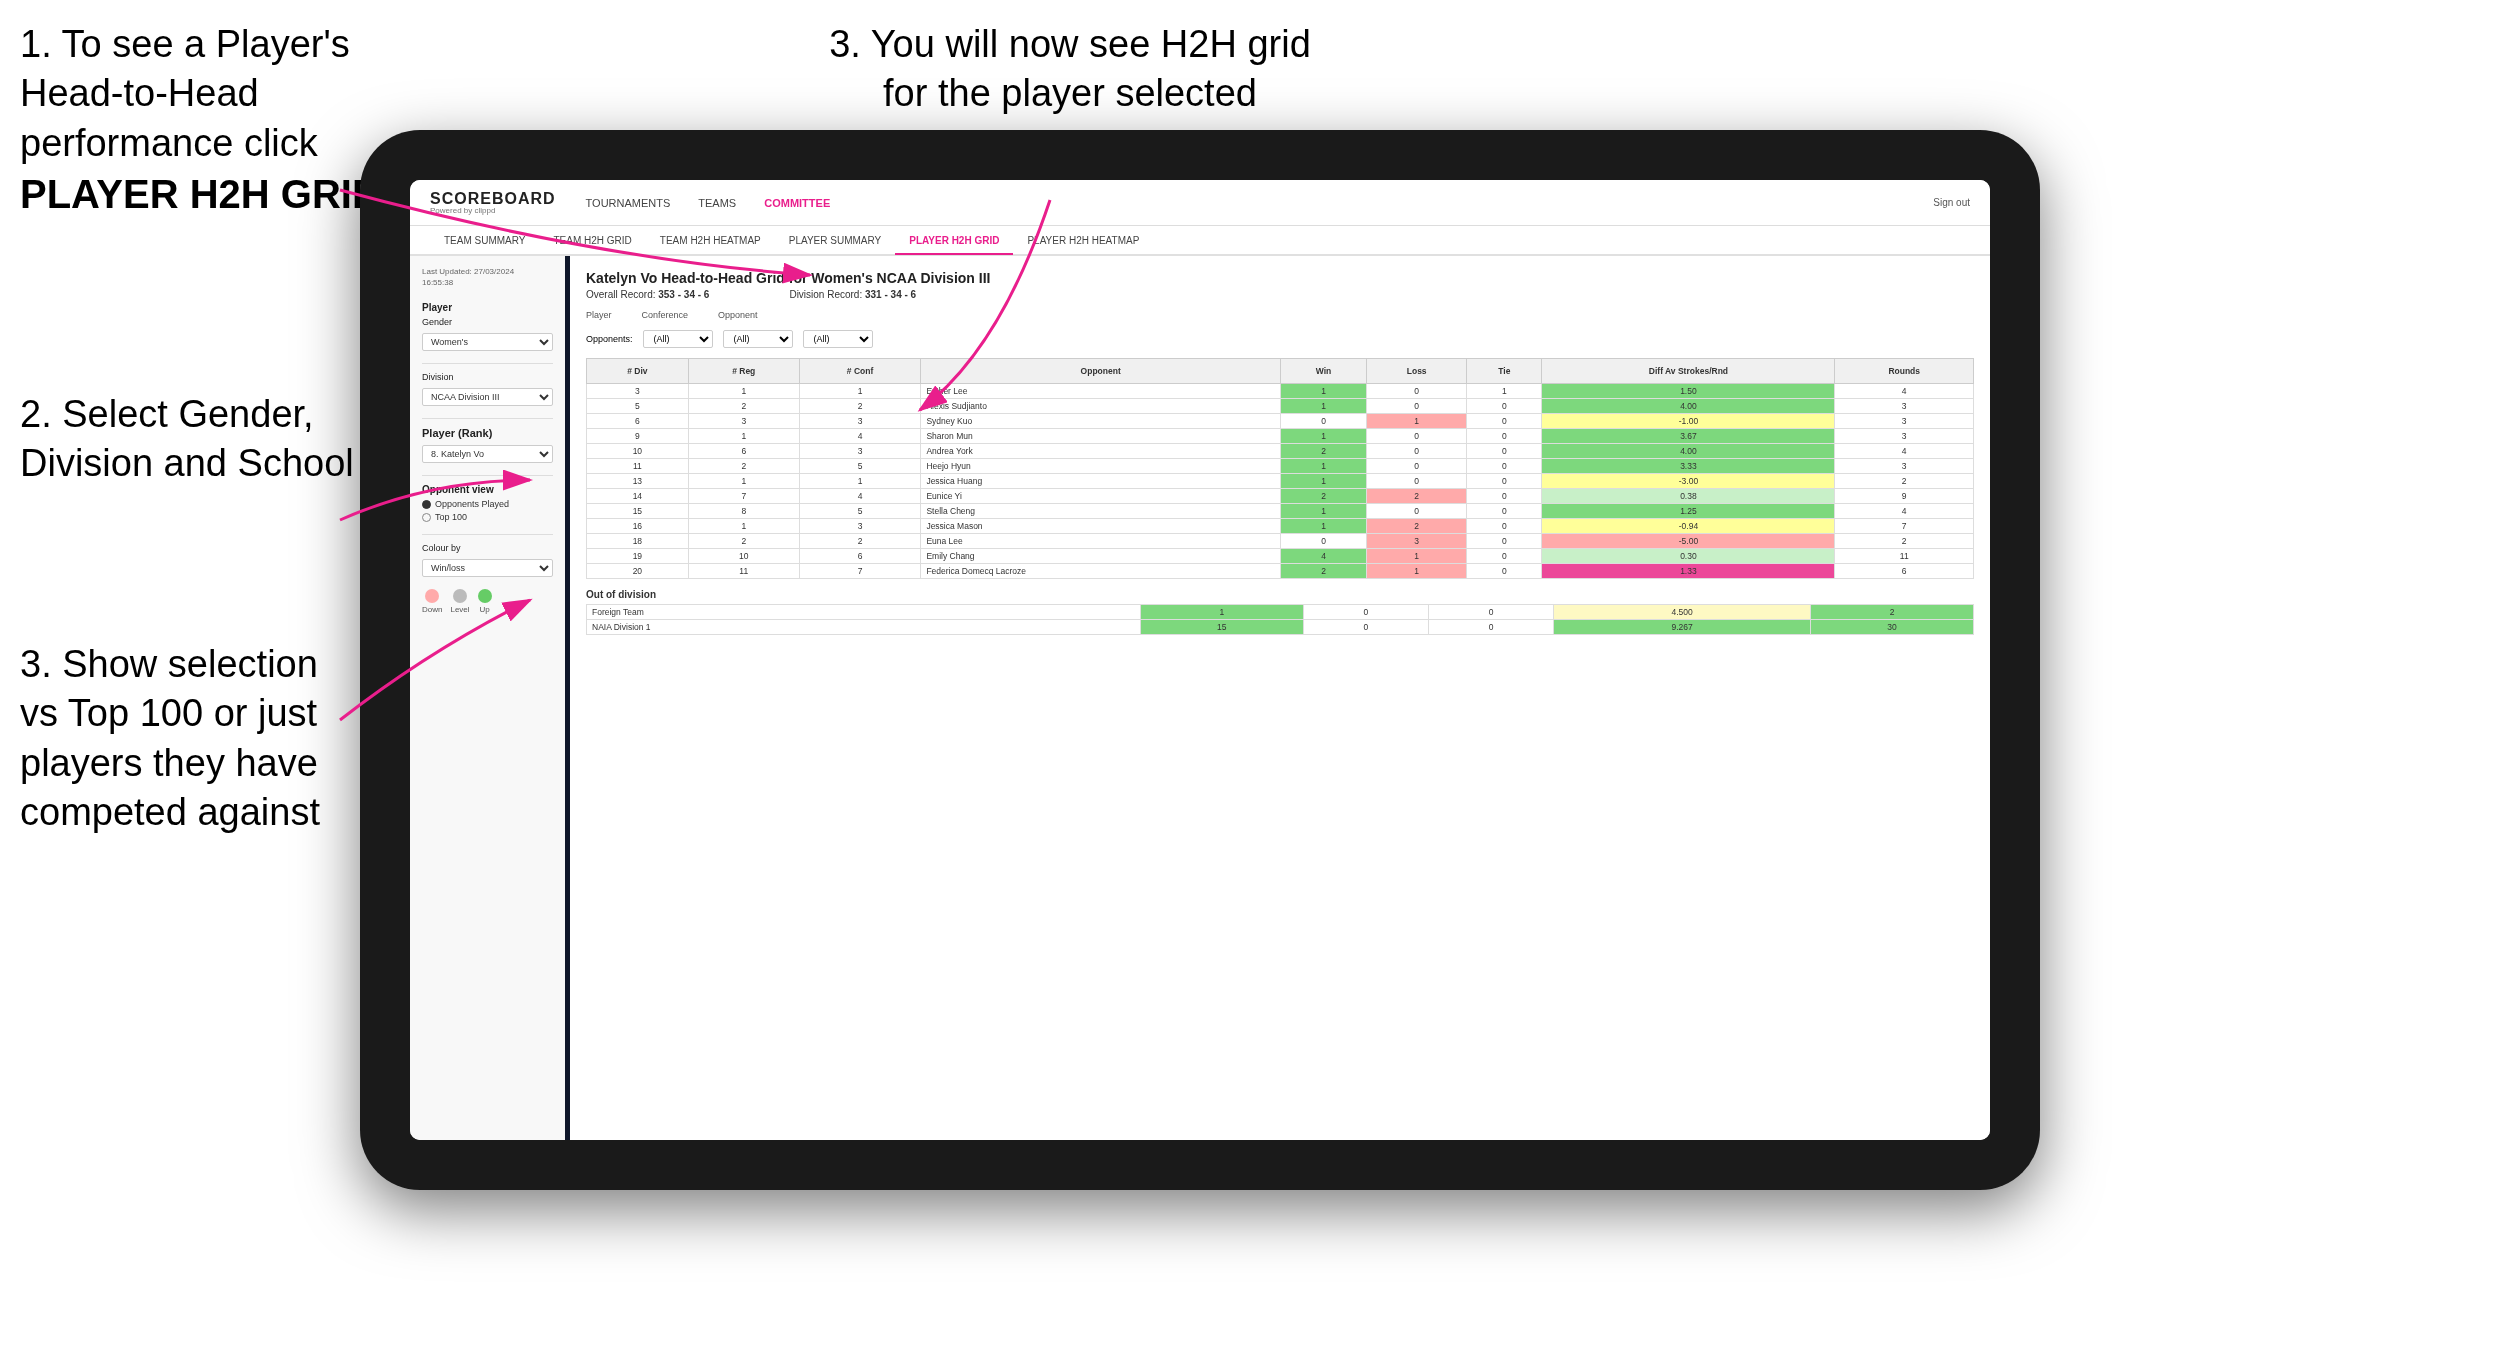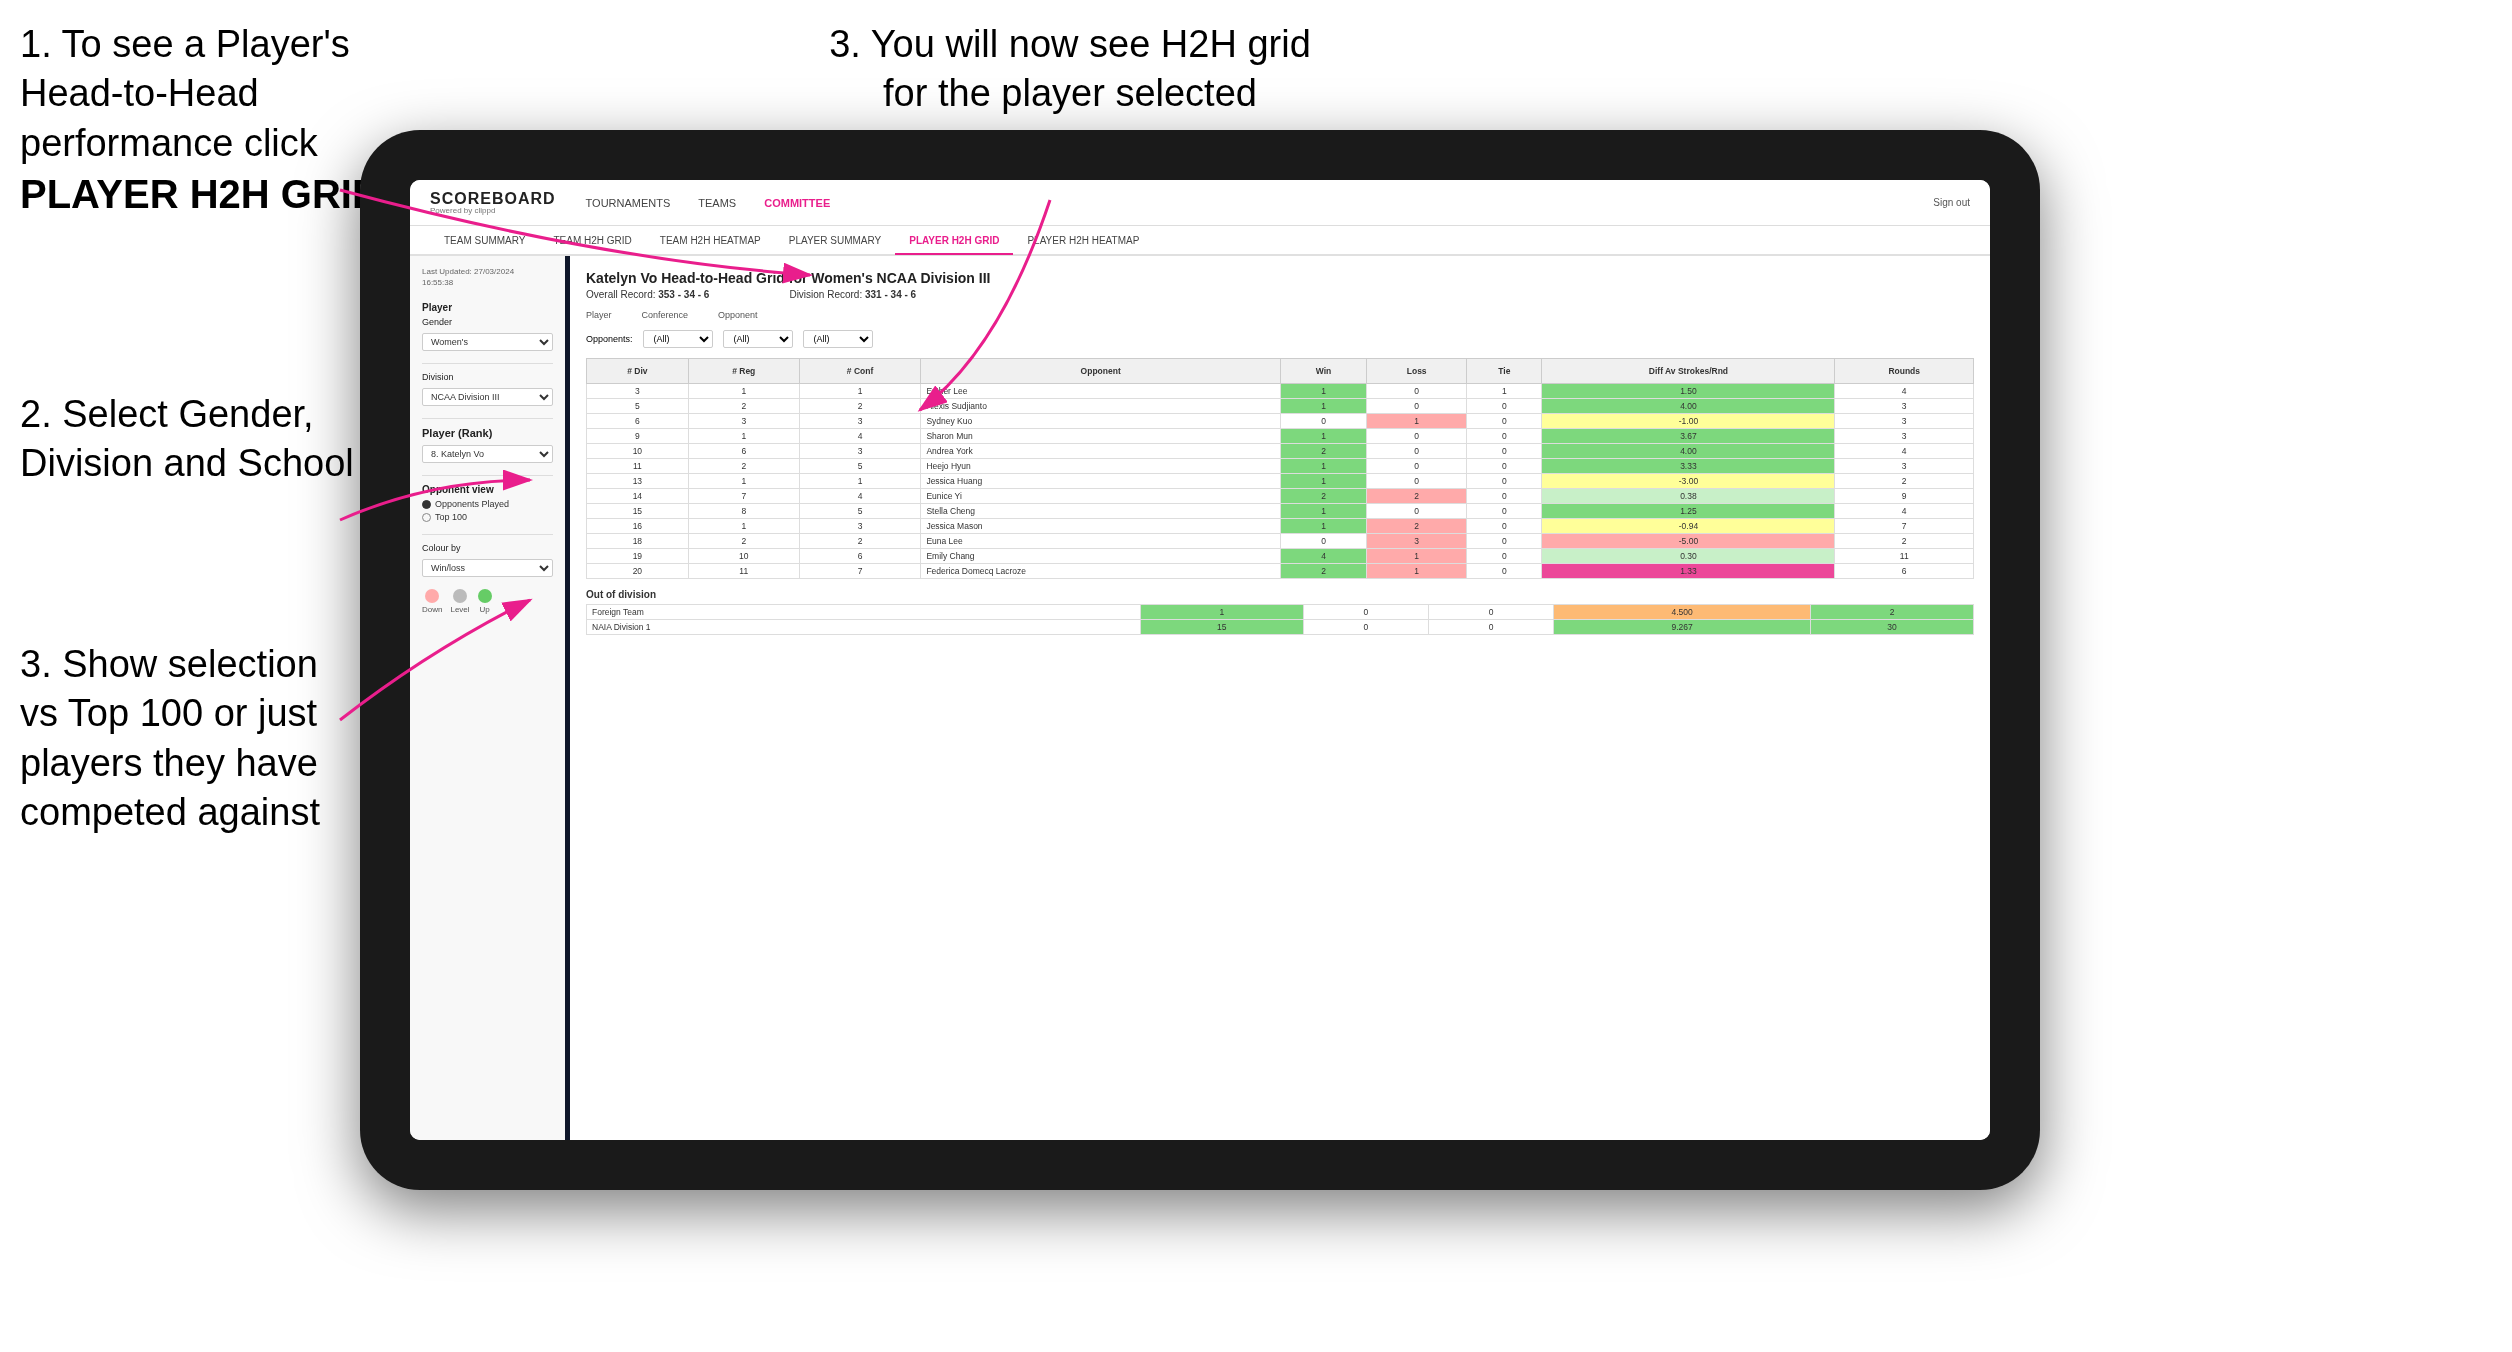--- a/index.html
+++ b/index.html
@@ -627,21 +627,21 @@
 
         <div class="section-label">Out of division</div>
 
         <table class="h2h-table">
           <tbody id="ood-tbody">
           <tr>
     <td class="left-align" colspan="3">Foreign Team</td>
     <td style="background:#7dd87d">1</td>
     <td>0</td>
     <td>0</td>
-    <td style="background:#fdba74">4.500</td>
+    <td style="background:#fef9c3">4.500</td>
     <td style="background:#7dd87d">2</td>
   </tr>
               <tr>
     <td class="left-align" colspan="3">NAIA Division 1</td>
     <td style="background:#7dd87d">15</td>
     <td>0</td>
     <td>0</td>
     <td style="background:#7dd87d">9.267</td>
     <td style="background:#7dd87d">30</td>
   </tr>

